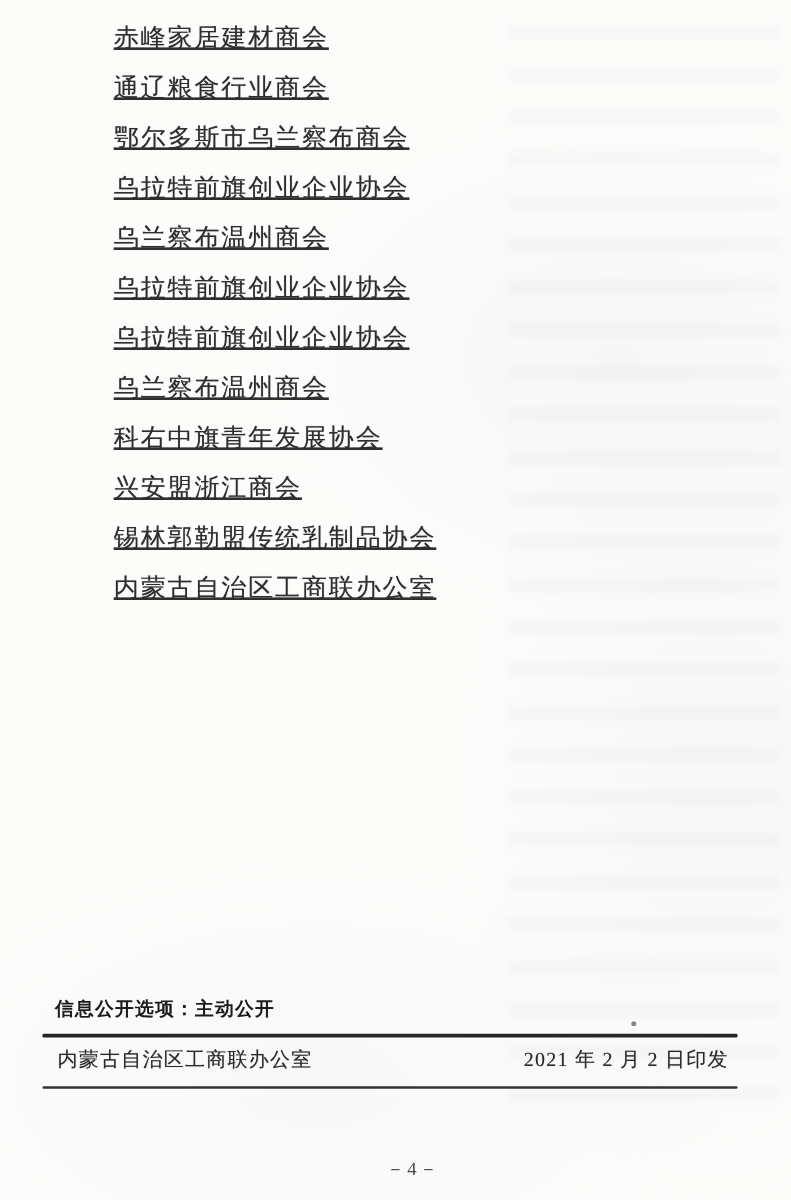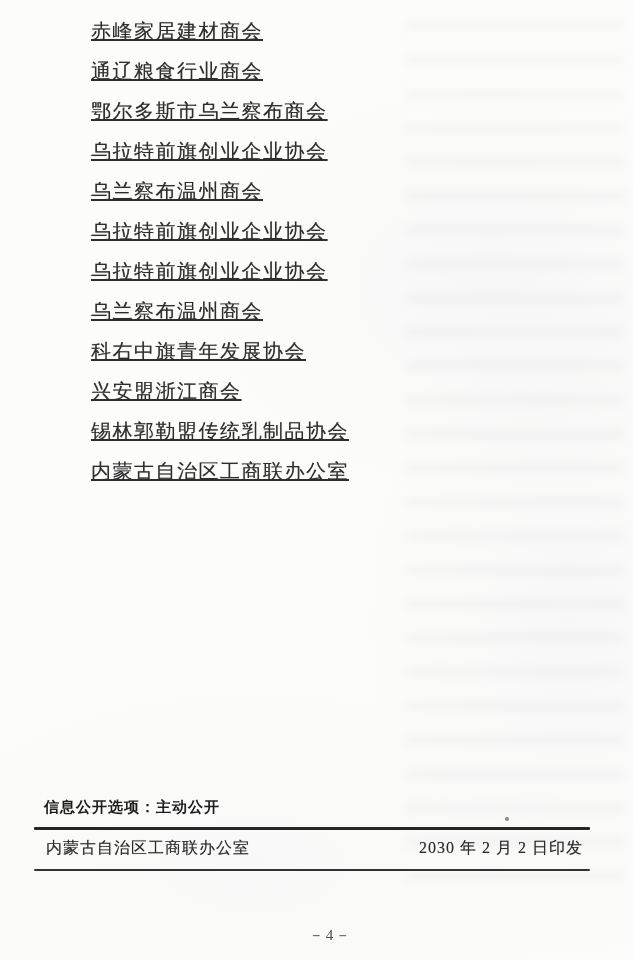--- a/index.html
+++ b/index.html
@@ -139,20 +139,20 @@
     <li>兴安盟浙江商会</li>
     <li>锡林郭勒盟传统乳制品协会</li>
     <li>内蒙古自治区工商联办公室</li>
   </ul>
 
   <div class="footer">
     <div class="disclosure">信息公开选项：主动公开</div>
     <div class="rule thick"></div>
     <div class="issue-row">
       <span>内蒙古自治区工商联办公室</span>
-      <span>2030 年 2 月 2 日印发</span>
+      <span>2021 年 2 月 2 日印发</span>
     </div>
     <div class="rule thin"></div>
   </div>
 
   <div class="page-number">－4－</div>
 
 </div>
 
 </body></html>

